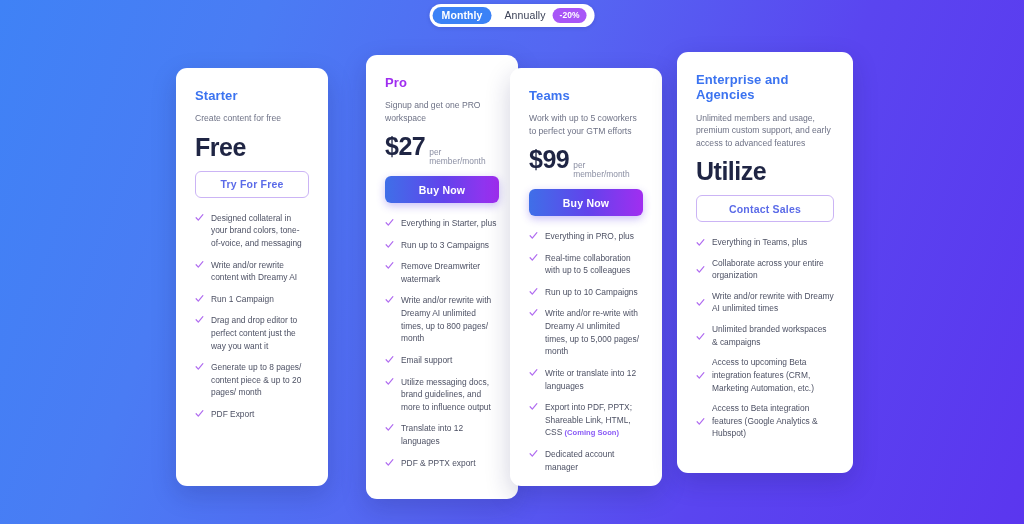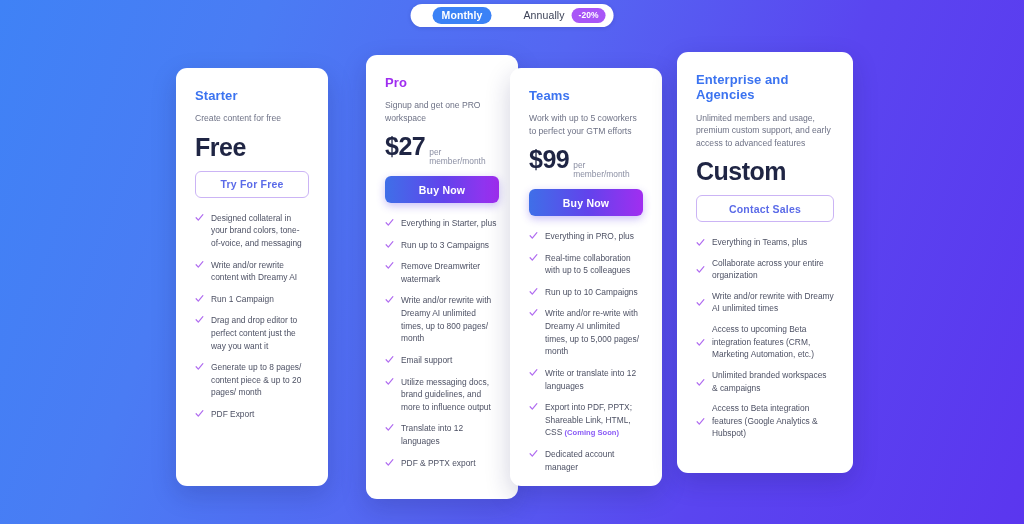--- a/index.html
+++ b/index.html
@@ -34,21 +34,20 @@
   }
   .toggle-opt {
     font-size: 10.5px;
     font-weight: bold;
     letter-spacing: .1px;
     padding: 3px 9px;
     border-radius: 999px;
     white-space: nowrap;
     cursor: pointer;
     line-height: 1;
-    margin-left: 19px;
   }
   .toggle-opt.active {
     background: #3b82f6;
     color: #ffffff;
   }
   .toggle-opt.inactive {
     color: #3c4257;
     font-weight: normal;
     padding-right: 3px;
   }
@@ -384,21 +383,21 @@
             </svg>
           </span>
           <span class="feature-text">Dedicated account manager</span>
         </li>
       </ul>
     </div>
     <div class="price-card card-enterprise">
       <div class="plan-name blue">Enterprise and Agencies</div>
       <div class="plan-desc">Unlimited members and usage, premium custom support, and early access to advanced features</div>
       <div class="price-line">
-        <span class="price-amount">Custom</span>
+        <span class="price-amount">Utilize</span>
       </div>
       <div class="cta-btn cta-outline">Contact Sales</div>
       <ul class="features">
         <li class="feature-item">
           <span class="check-icon">
             <svg viewBox="0 0 12 12" fill="none" stroke="currentColor" stroke-width="1.6" stroke-linecap="round" stroke-linejoin="round">
               <path d="M1.5 6.3 L4.4 9.4 L10.5 2.3"></path>
             </svg>
           </span>
           <span class="feature-text">Everything in Teams, plus</span>
@@ -418,29 +417,29 @@
             </svg>
           </span>
           <span class="feature-text">Write and/or rewrite with Dreamy AI unlimited times</span>
         </li>
         <li class="feature-item">
           <span class="check-icon">
             <svg viewBox="0 0 12 12" fill="none" stroke="currentColor" stroke-width="1.6" stroke-linecap="round" stroke-linejoin="round">
               <path d="M1.5 6.3 L4.4 9.4 L10.5 2.3"></path>
             </svg>
           </span>
+          <span class="feature-text">Unlimited branded workspaces &amp; campaigns</span>
+        </li>
+        <li class="feature-item">
+          <span class="check-icon">
+            <svg viewBox="0 0 12 12" fill="none" stroke="currentColor" stroke-width="1.6" stroke-linecap="round" stroke-linejoin="round">
+              <path d="M1.5 6.3 L4.4 9.4 L10.5 2.3"></path>
+            </svg>
+          </span>
           <span class="feature-text">Access to upcoming Beta integration features (CRM, Marketing Automation, etc.)</span>
-        </li>
-        <li class="feature-item">
-          <span class="check-icon">
-            <svg viewBox="0 0 12 12" fill="none" stroke="currentColor" stroke-width="1.6" stroke-linecap="round" stroke-linejoin="round">
-              <path d="M1.5 6.3 L4.4 9.4 L10.5 2.3"></path>
-            </svg>
-          </span>
-          <span class="feature-text">Unlimited branded workspaces &amp; campaigns</span>
         </li>
         <li class="feature-item">
           <span class="check-icon">
             <svg viewBox="0 0 12 12" fill="none" stroke="currentColor" stroke-width="1.6" stroke-linecap="round" stroke-linejoin="round">
               <path d="M1.5 6.3 L4.4 9.4 L10.5 2.3"></path>
             </svg>
           </span>
           <span class="feature-text">Access to Beta integration features (Google Analytics &amp; Hubspot)</span>
         </li>
       </ul>

